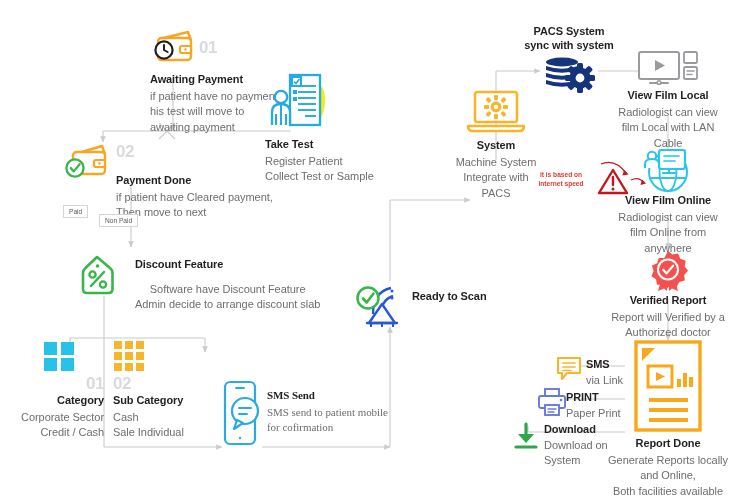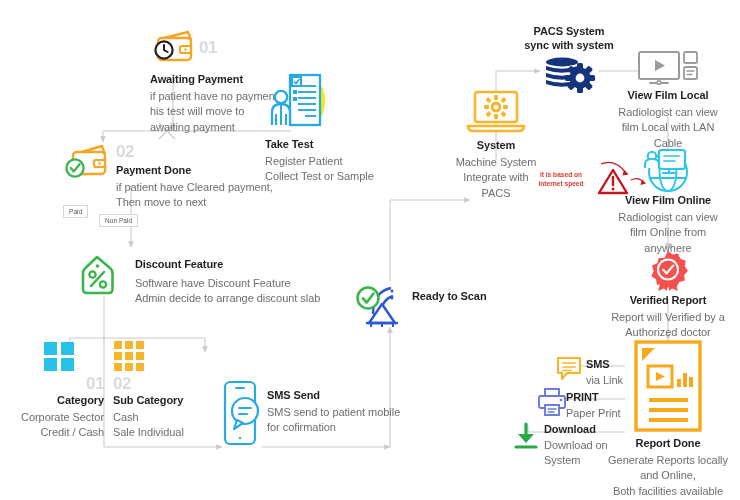--- a/index.html
+++ b/index.html
@@ -143,21 +143,21 @@
     <svg width="50" height="44" viewBox="0 0 50 44">
       <path d="M13,12 L40,4 L43,12" stroke="#f6a623" stroke-width="2.4" fill="none" stroke-linejoin="round"></path>
       <rect x="11" y="10" width="32" height="22" rx="3.5" stroke="#f6a623" stroke-width="2.4" fill="#fff"></rect>
       <rect x="32" y="18" width="11" height="7" rx="2" stroke="#f6a623" stroke-width="2.2" fill="#fff"></rect>
       <circle cx="37.5" cy="21.5" r="1.2" fill="#f6a623"></circle>
       <circle cx="13" cy="26" r="8.6" stroke="#39b54a" stroke-width="2.3" fill="#fff"></circle>
       <path d="M8.8,26 L11.8,29.4 L17.6,22.2" stroke="#39b54a" stroke-width="2.3" fill="none" stroke-linecap="round" stroke-linejoin="round"></path>
     </svg>
     <div style="padding-top:1px;">
       <div class="numlbl">02</div>
-      <div class="ttl" style="margin-top:4px;">Payment Done</div>
+      <div class="ttl" style="margin-top:14px;">Payment Done</div>
       <div class="sub" style="margin-top:2px;">
         <div>if patient have Cleared payment,</div>
         <div>Then move to next</div>
       </div>
     </div>
   </div>
 
   <div class="node" style="left:63px;top:200px;">
     <span class="badge">Paid</span>
   </div>
@@ -168,21 +168,21 @@
   <div class="node" style="left:80px;top:254px;display:flex;align-items:flex-start;gap:19px;">
     <svg width="36" height="44" viewBox="0 0 36 44">
       <path d="M17,3 L30,14 q2.5,2 2.5,5 L32.5,35 q0,4 -4,4 L7,39 q-4,0 -4,-4 L3,19 q0,-3 2.5,-5 z" stroke="#39b54a" stroke-width="2.6" fill="#fff" stroke-linejoin="round"></path>
       <circle cx="17.5" cy="12" r="1.8" fill="#39b54a"></circle>
       <path d="M11,32 L24,18" stroke="#39b54a" stroke-width="2.5" stroke-linecap="round"></path>
       <circle cx="12.5" cy="20.5" r="3.1" stroke="#39b54a" stroke-width="2.3" fill="#fff"></circle>
       <circle cx="23" cy="30.5" r="3.1" stroke="#39b54a" stroke-width="2.3" fill="#fff"></circle>
     </svg>
     <div style="padding-top:4px;">
       <div class="ttl">Discount Feature</div>
-      <div class="sub" style="margin-top:4px;">
+      <div class="sub" style="margin-top:10px;text-align:center;">
         <div>Software have Discount Feature</div>
         <div>Admin decide to arrange discount slab</div>
       </div>
     </div>
   </div>
 
   <div class="node" style="left:14px;top:340px;width:90px;">
     <div style="display:flex;justify-content:center;">
       <svg width="34" height="32" viewBox="0 0 34 32">
         <rect x="2" y="2" width="13" height="13" fill="#27c2e8"></rect>
@@ -227,21 +227,21 @@
 
   <div class="node" style="left:221px;top:380px;display:flex;align-items:flex-start;gap:6px;">
     <svg width="40" height="66" viewBox="0 0 40 66">
       <rect x="4" y="2" width="30" height="62" rx="5" stroke="#29abe2" stroke-width="2.2" fill="#fff"></rect>
       <path d="M15,8 L23,8" stroke="#29abe2" stroke-width="1.8" stroke-linecap="round"></path>
       <circle cx="19" cy="58" r="1.2" fill="#29abe2"></circle>
       <circle cx="24" cy="31" r="13" stroke="#29abe2" stroke-width="2.2" fill="#fff"></circle>
       <path d="M16,40 L13,49 L22,43 z" stroke="#29abe2" stroke-width="2.2" fill="#fff" stroke-linejoin="round"></path>
       <path d="M18,28 L30,28 M18,34 L26,34" stroke="#29abe2" stroke-width="2" stroke-linecap="round"></path>
     </svg>
-    <div style="padding-top:9px;">
+    <div style="padding-top:9px;font-family:Liberation Serif, serif;">
       <div class="ttl">SMS Send</div>
       <div class="sub" style="margin-top:2px;">
         <div>SMS send to patient mobile</div>
         <div>for cofirmation</div>
       </div>
     </div>
   </div>
 
   <div class="node" style="left:355px;top:278px;display:flex;align-items:flex-start;gap:5px;">
     <svg width="52" height="50" viewBox="0 0 52 50">

